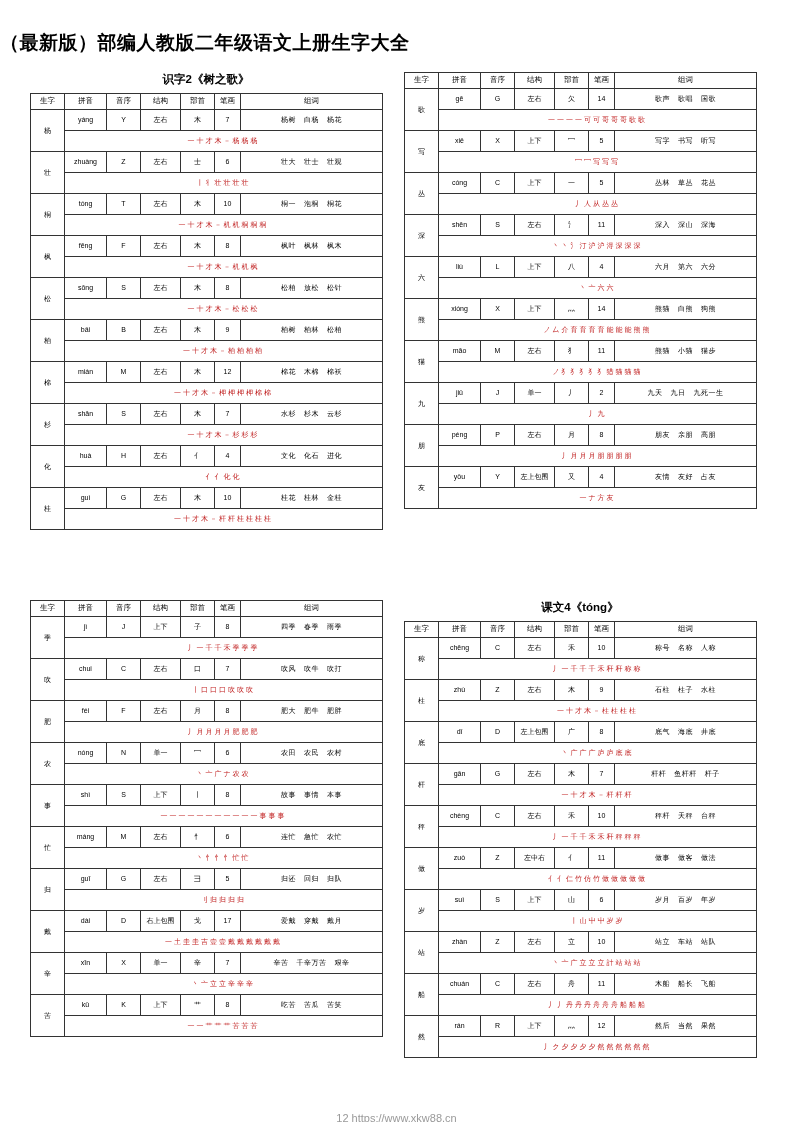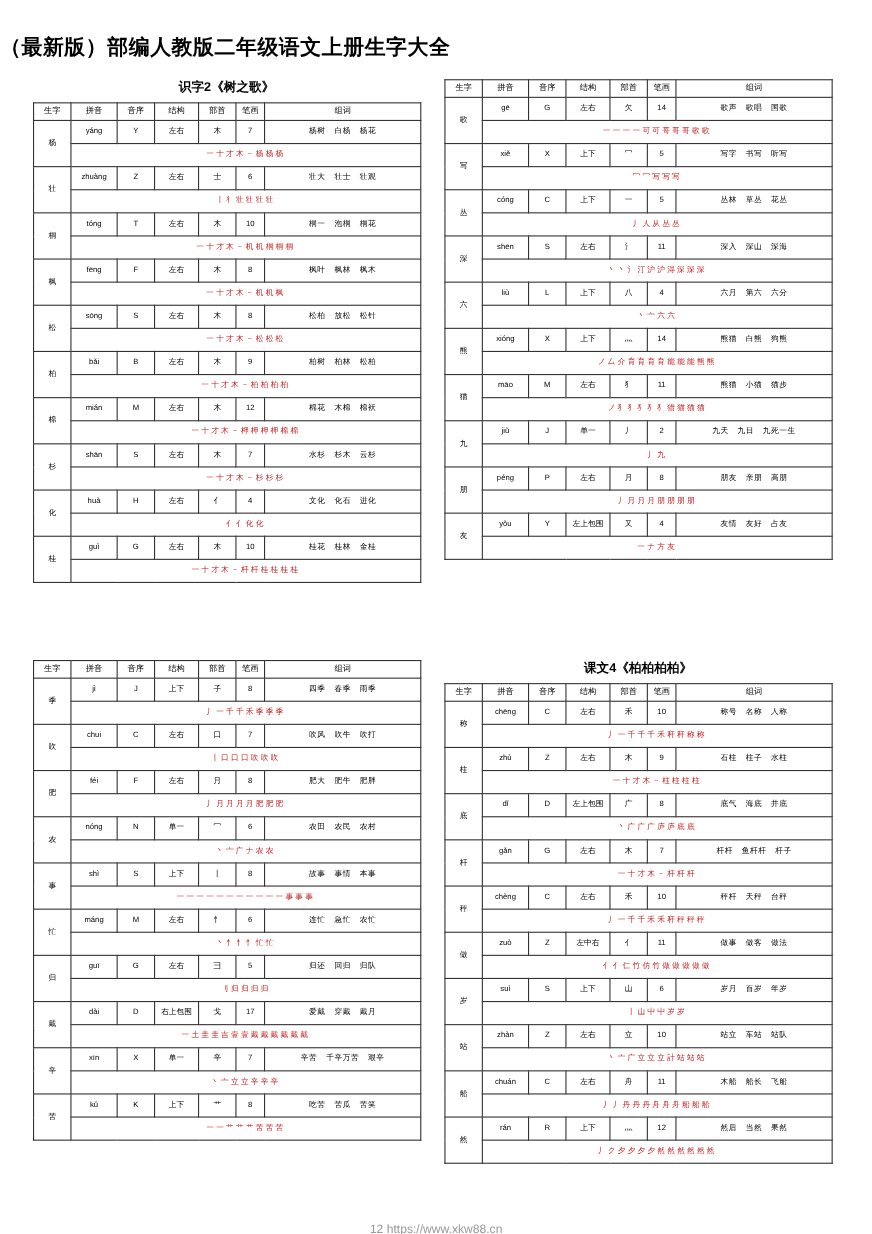--- a/index.html
+++ b/index.html
@@ -572,21 +572,21 @@
               <td class="zuci"><span>吃苦</span><span>苦瓜</span><span>苦笑</span></td>
             </tr>
             <tr>
               <td class="bihua" colspan="6">一一艹艹艹苦苦苦</td>
             </tr>
           </tbody>
       </table>
     </div>
 
     <div class="block spacer-top">
-      <div class="block-title">课文4《柏柏柏柏》</div>
+      <div class="block-title">课文4《tóng》</div>
       <table class="zi">
         <colgroup>
           <col class="c-zi">
             <col class="c-py">
             <col class="c-yx">
             <col class="c-jg">
             <col class="c-bs">
             <col class="c-bh">
             <col class="c-zc">
         </colgroup>

